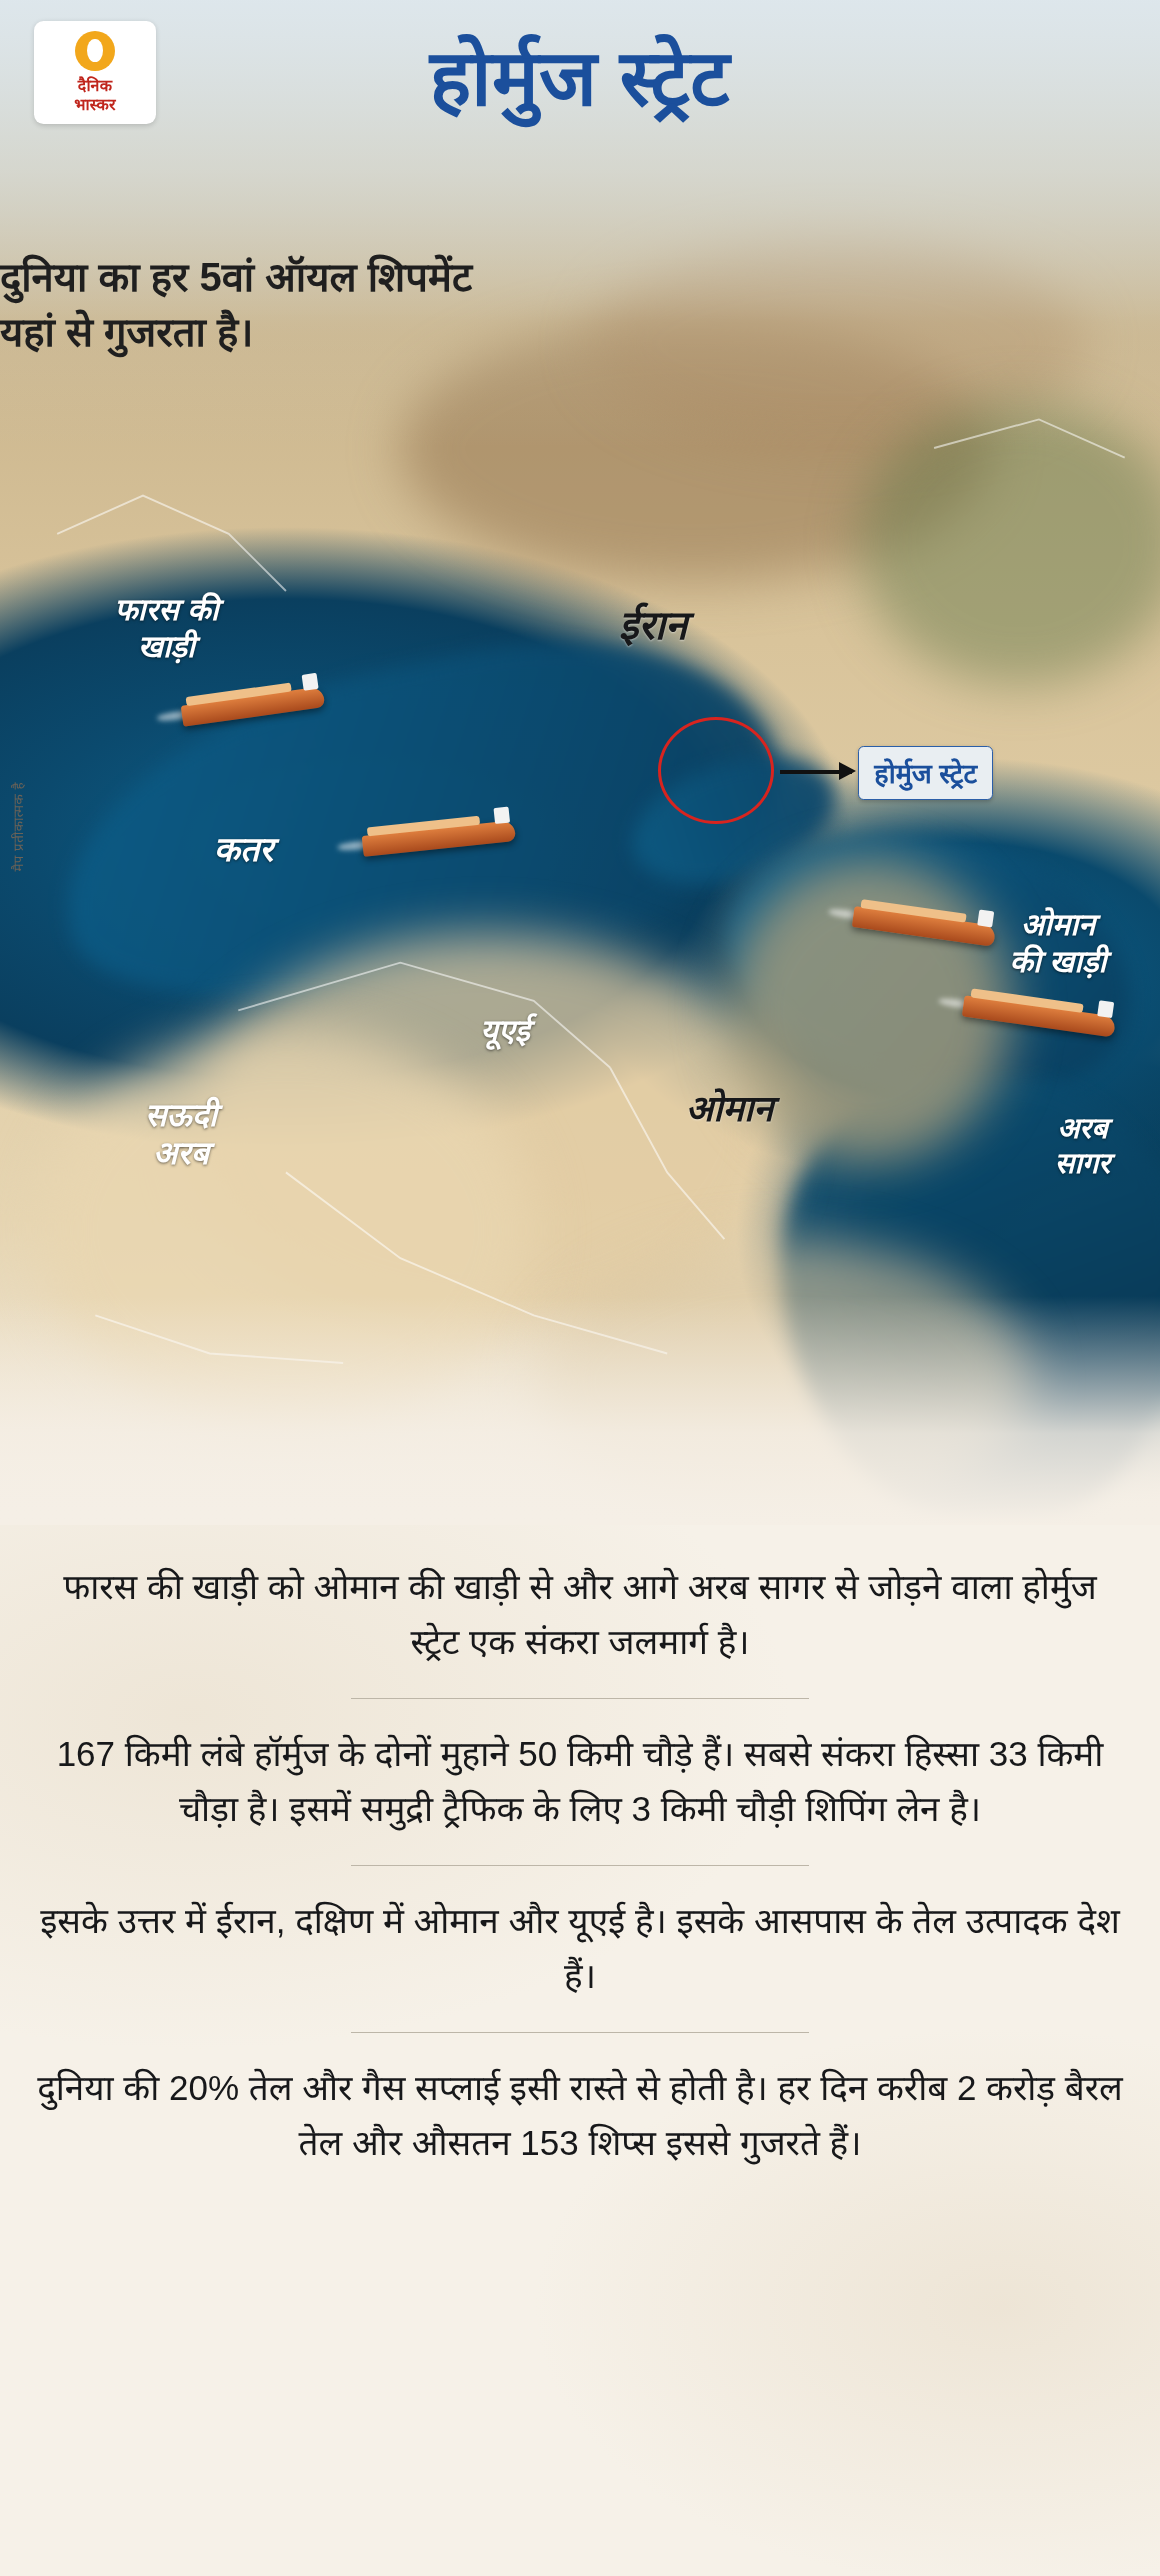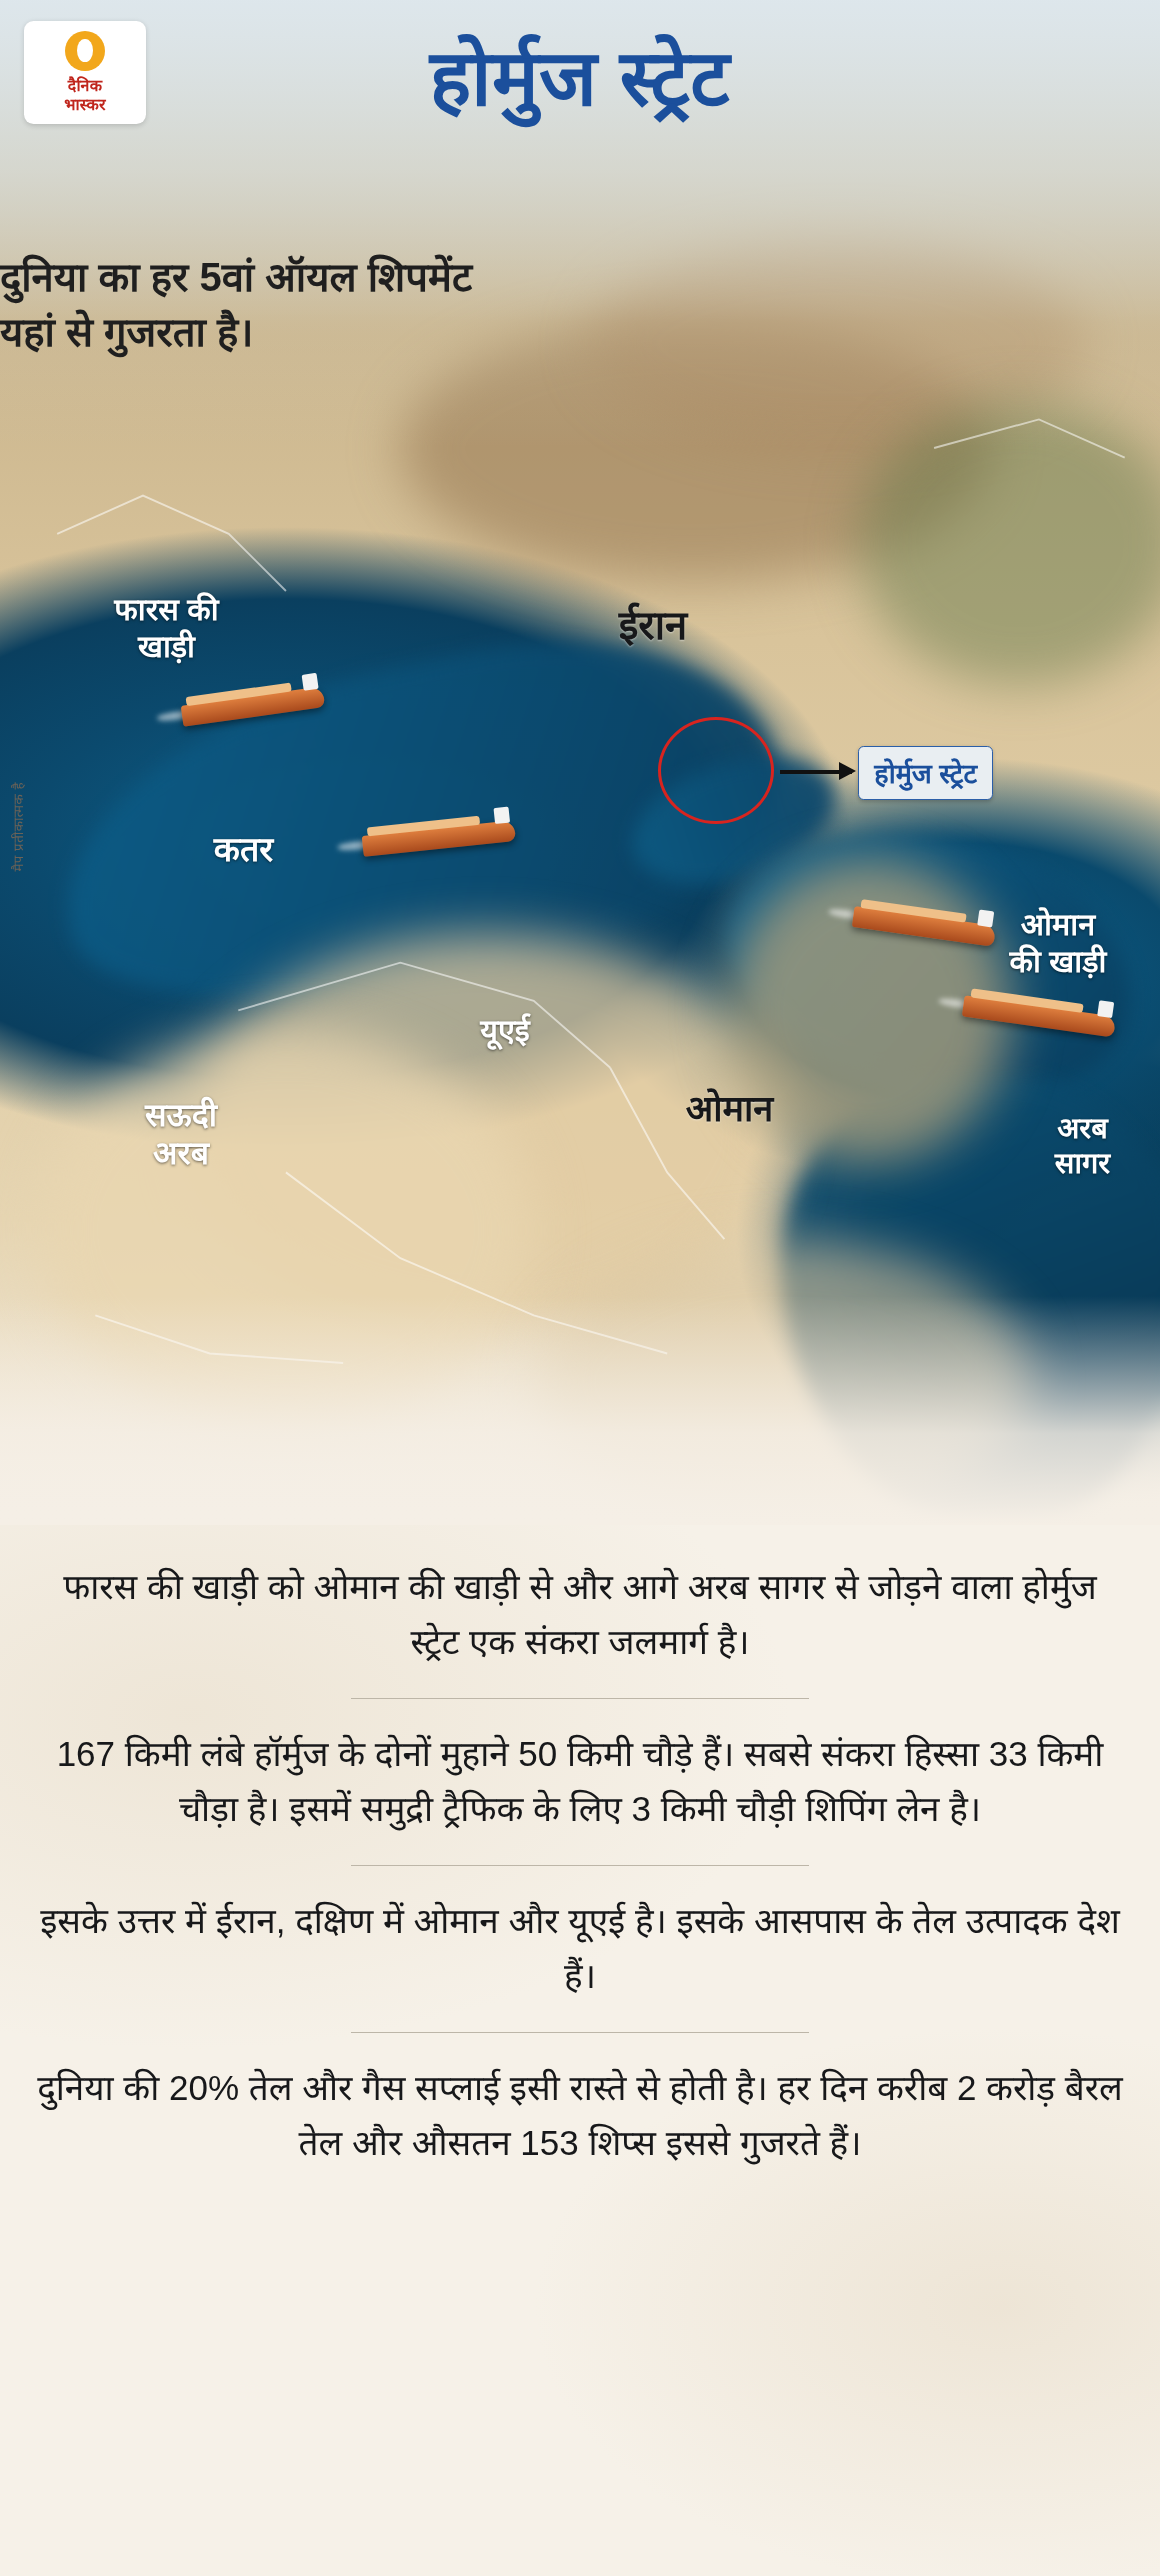--- a/index.html
+++ b/index.html
@@ -87,21 +87,21 @@
   }
   .map-haze-bottom {
     position: absolute; left: 0; bottom: 0; width: 100%; height: 229px;
     background: linear-gradient(180deg, rgba(245,239,230,0) 0%, rgba(245,239,230,.85) 60%, #f5efe6 100%);
     pointer-events: none;
   }
 
   
   .logo {
     position: absolute;
-    left: 24px; top: 21px;
+    left: 34px; top: 21px;
     width: 122px; height: 103px;
     background: #ffffff;
     border-radius: 9.5px;
     display: flex; flex-direction: column;
     align-items: center; justify-content: center;
     box-shadow: 0 1.9px 5.7px rgba(0,0,0,.15);
   }
   .logo-mark {
     width: 40px; height: 40px; border-radius: 50%;
     background: #f2a71b;
@@ -144,20 +144,21 @@
 
   
   .lbl {
     position: absolute;
     font-weight: bold;
     color: #ffffff;
     text-shadow: 0 1px 2.9px rgba(0,0,0,.55);
     text-align: center;
     white-space: pre-line;
     line-height: 1.2;
+    font-style: italic;
   }
   .lbl.dark { color: #17181a; text-shadow: 0 1px 1.9px rgba(255,255,255,.45); }
 
   .lbl-farsi   { left: 57px;  top: 591px;  width: 219px; font-size: 30.5px; }
   .lbl-iran    { left: 534px; top: 601px;  width: 238px; font-size: 40px; }
   .lbl-qatar   { left: 153px; top: 829px;  width: 181px; font-size: 34px; }
   .lbl-uae     { left: 419px; top: 1012px; width: 172px; font-size: 30.5px; }
   .lbl-saudi   { left: 76px;  top: 1096px; width: 210px; font-size: 32px; }
   .lbl-oman    { left: 620px; top: 1087px; width: 219px; font-size: 36px; }
   .lbl-omangulf{ left: 972px;top: 906px;  width: 172px; font-size: 30.5px; }

